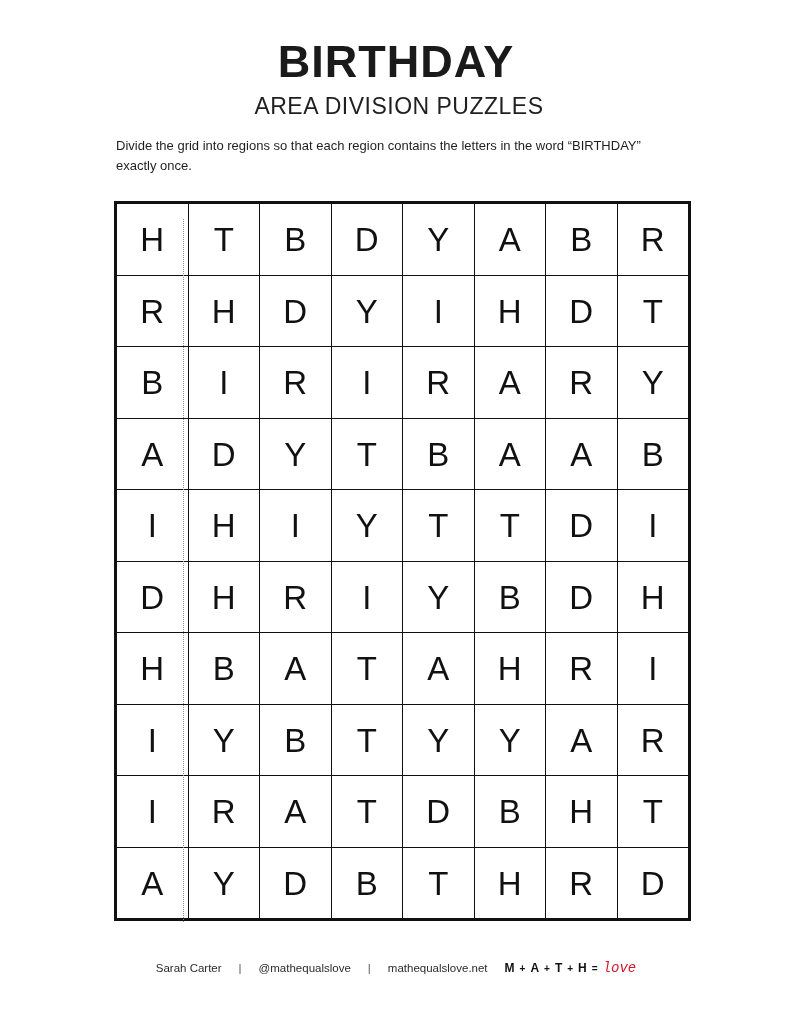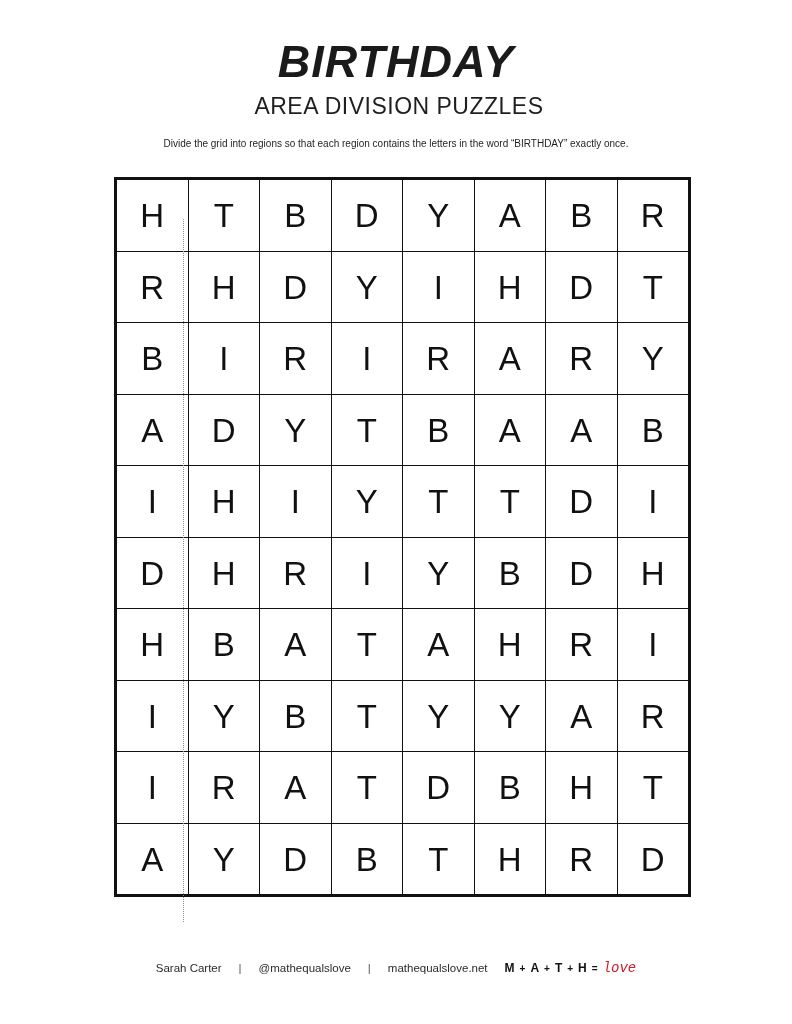--- a/index.html
+++ b/index.html
@@ -22,36 +22,34 @@
   .title {
     text-align: center;
     font-family: "Liberation Sans", sans-serif;
     font-weight: bold;
     font-size: 45px;
     letter-spacing: 1px;
     color: #1a1a1a;
     margin: 0;
     padding-top: 38px;
     line-height: 1.05;
-    font-style: italic;
   }
   .subtitle {
     text-align: center;
     font-family: "Liberation Sans", sans-serif;
     font-size: 23px;
     letter-spacing: 0.5px;
     color: #1f1f1f;
     margin: 8px 0 0 6px;
   }
   .instructions {
     width: 560px;
     margin: 16px auto 18px auto;
-    text-align: center;
-    font-family: "Liberation Sans", sans-serif;
-    font-size: 10px;
+    font-family: "Liberation Sans", sans-serif;
+    font-size: 13px;
     line-height: 1.5;
     color: #1f1f1f;
   }
   .grid-wrap {
     margin: 26px auto 0 auto;
     width: 564px;
   }
   table.grid {
     border-collapse: collapse;
     table-layout: fixed;

